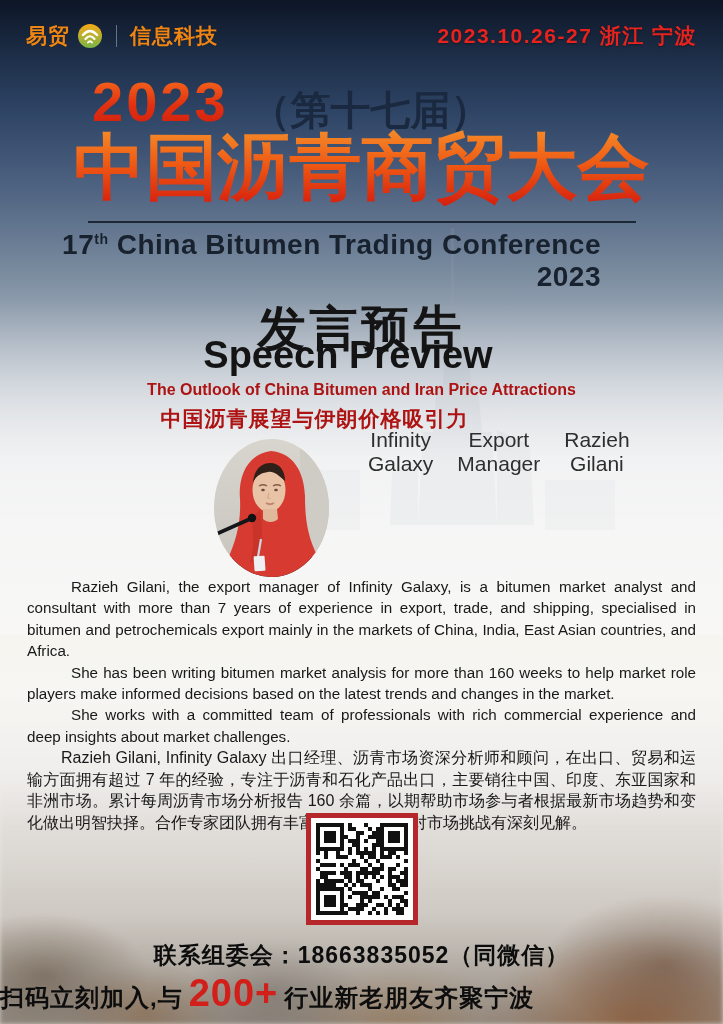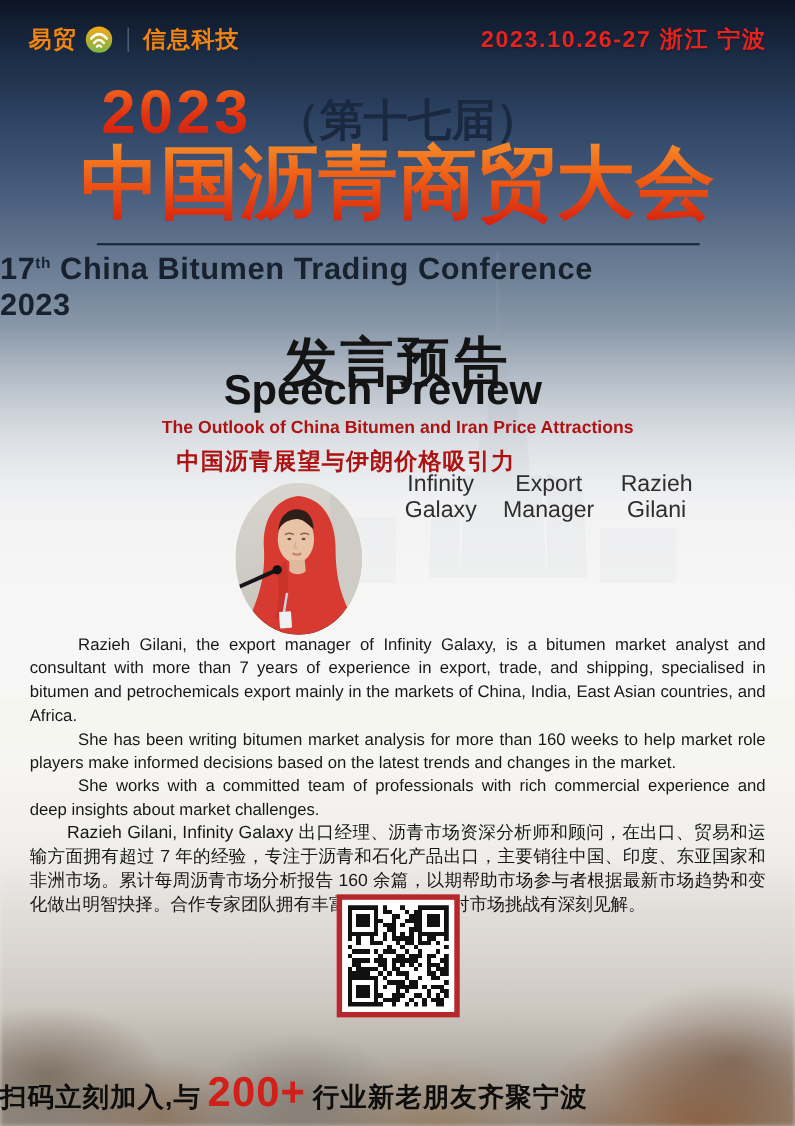--- a/index.html
+++ b/index.html
@@ -57,21 +57,21 @@
     -webkit-background-clip:text;background-clip:text;color:transparent;-webkit-text-fill-color:transparent;
   }
   .edition{font-size:40px;font-weight:bold;color:#1a2940;line-height:1;}
   .cn-title{
     position:absolute;top:126px;left:0;width:723px;text-align:center;
     font-size:72px;font-weight:bold;line-height:1.15;letter-spacing:0px;
     background:linear-gradient(180deg,#f58a28 5%,#ef5a14 45%,#d6200e 95%);
     -webkit-background-clip:text;background-clip:text;color:transparent;-webkit-text-fill-color:transparent;
   }
   .title-divider{position:absolute;top:221px;left:88px;width:548px;height:2px;background:#1d2837;}
-  .en-title{position:absolute;top:229px;left:0;width:601px;text-align:left;
+  .en-title{position:absolute;top:229px;left:0;width:601px;text-align:right;
     font-size:28px;font-weight:bold;color:#18222f;letter-spacing:.5px;}
   .en-title sup{font-size:14px;font-weight:bold;}
   .preview-cn{position:absolute;top:280px;left:0;width:723px;text-align:center;
     font-size:48px;font-weight:bold;color:#141414;letter-spacing:4px;margin-top:17px;}
   .preview-en{position:absolute;top:334px;left:13px;width:670px;text-align:center;
     font-size:38px;font-weight:bold;color:#141414;}
   .topic-en{position:absolute;top:381px;left:0;width:723px;text-align:center;
     font-size:16px;font-weight:bold;color:#ad1312;}
   .topic-cn{position:absolute;top:405px;left:0;width:629px;text-align:center;
     font-size:21px;font-weight:bold;color:#ad1312;letter-spacing:1px;}
@@ -488,19 +488,20 @@
           <rect x="10" y="22" width="1" height="1" fill="#111111"></rect>
           <rect x="13" y="22" width="1" height="1" fill="#111111"></rect>
           <rect x="15" y="22" width="1" height="1" fill="#111111"></rect>
           <rect x="17" y="22" width="1" height="1" fill="#111111"></rect>
           <rect x="20" y="22" width="1" height="1" fill="#111111"></rect>
           <rect x="21" y="22" width="1" height="1" fill="#111111"></rect>
         </svg>
     </div>
   </div>
 
+  <div class="contact">联系组委会：18663835052（同微信）</div>
   <div class="cta">
     <span class="part">扫码立刻加入,与</span>
     <span class="hl">200+</span>
     <span class="part">行业新老朋友齐聚宁波</span>
   </div>
 
 </div>
 
 </body></html>

